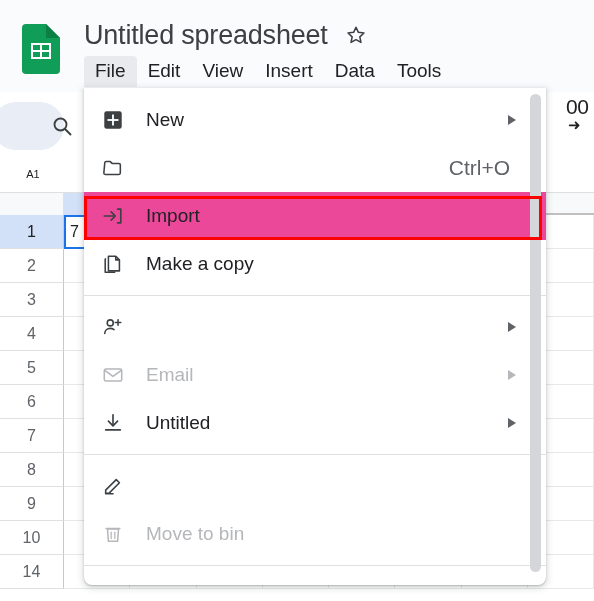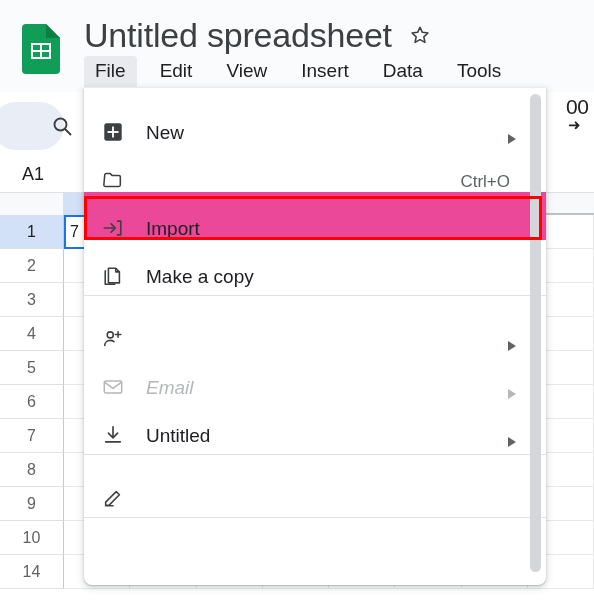--- a/index.html
+++ b/index.html
@@ -39,39 +39,39 @@
 
   #doc-title-row {
     position: absolute;
     left: 84px; top: 14px;
     height: 42px;
     display: flex;
     align-items: center;
     gap: 16px;
   }
   #doc-title {
-    font-size: 34px;
+    font-size: 27px;
     color: #3c4043;
     letter-spacing: -0.2px;
     white-space: nowrap;
   }
   #star-btn {
     width: 24px; height: 24px;
     display: flex; align-items: center; justify-content: center;
     cursor: pointer;
   }
 
   
   #menu-bar {
     position: absolute;
     left: 84px; top: 56px;
     height: 30px;
     display: flex;
     align-items: center;
-    gap: 12px;
+    gap: 0px;
   }
   .menu-bar-item {
     font-size: 19px;
     color: #202124;
     padding: 3px 11px 4px 11px;
     border-radius: 4px 4px 0 0;
     white-space: nowrap;
     cursor: pointer;
     line-height: 24px;
   }
@@ -119,21 +119,21 @@
     left: 0; top: 156px;
     width: 594px; height: 36px;
     background: #ffffff;
     border-bottom: 1px solid #e0e0e0;
   }
   #name-box {
     position: absolute;
     left: 0; top: 0;
     width: 66px; height: 36px;
     display: flex; align-items: center; justify-content: center;
-    font-size: 18px;
+    font-size: 11px;
     color: #202124;
     cursor: text;
   }
 
   
   #grid {
     position: absolute;
     left: 0; top: 193px;
     width: 594px;
     height: 408px;
@@ -229,52 +229,51 @@
     border-radius: 0 0 8px 8px;
     box-shadow: 0 2px 6px 2px rgba(60,64,67,.15), 0 1px 2px 0 rgba(60,64,67,.3);
     padding-top: 8px;
     box-sizing: border-box;
     overflow: hidden;
   }
   .menu-item {
     position: relative;
     height: 48px;
     display: flex;
-    align-items: flex-end;
+    align-items: center;
     padding: 0 18px 0 18px;
     box-sizing: border-box;
     cursor: pointer;
   }
   .menu-item.highlighted {
     background: #ec4899;
   }
   .menu-item.disabled {
     cursor: default;
-    font-style: italic;
   }
   .mi-icon {
     width: 26px;
     min-width: 26px;
     height: 24px;
     display: flex;
     align-items: center;
     justify-content: flex-start;
     margin-right: 18px;
   }
   .mi-label {
     font-size: 19px;
     color: #202124;
     white-space: nowrap;
     flex: 1;
   }
   .menu-item.disabled .mi-label {
     color: #b5b7ba;
   }
   .mi-shortcut {
-    font-size: 17px;
+    font-size: 21px;
     color: #5f6368;
     margin-left: auto;
     padding-right: 18px;
     white-space: nowrap;
   }
   .mi-arrow {
     margin-left: auto;
     width: 0; height: 0;
     border-left: 8px solid #5f6368;
     border-top: 5px solid transparent;
@@ -607,20 +606,31 @@
 
     <div class="menu-item">
       <span class="mi-icon">
         <svg class="svg-ico" width="22" height="22" viewBox="0 0 24 24">
           <path d="M4 16.5 L15.5 5 l3.5 3.5 L7.5 20 H4 z" fill="none" stroke="#3c4043" stroke-width="1.7" stroke-linejoin="round"></path>
           <line x1="4" y1="20.5" x2="12" y2="20.5" stroke="#3c4043" stroke-width="1.8" stroke-linecap="round"></line>
         </svg>
       </span>
     </div>
 
+    <div class="menu-item disabled">
+      <span class="mi-icon">
+        <svg class="svg-ico" width="22" height="22" viewBox="0 0 24 24">
+          <path d="M6 6.5 h12 l-1 13.5 h-10 z" fill="none" stroke="#b5b7ba" stroke-width="1.7" stroke-linejoin="round"></path>
+          <line x1="4.5" y1="6" x2="19.5" y2="6" stroke="#b5b7ba" stroke-width="1.7" stroke-linecap="round"></line>
+          <line x1="10" y1="10" x2="10" y2="17" stroke="#b5b7ba" stroke-width="1.4" stroke-linecap="round"></line>
+          <line x1="14" y1="10" x2="14" y2="17" stroke="#b5b7ba" stroke-width="1.4" stroke-linecap="round"></line>
+        </svg>
+      </span>
+      <span class="mi-label">Move to bin</span>
+    </div>
 
     <div class="menu-sep"></div>
 
     <div id="menu-scrollbar"></div>
   </div>
 
   <div id="import-highlight"></div>
 
 </div>
 

